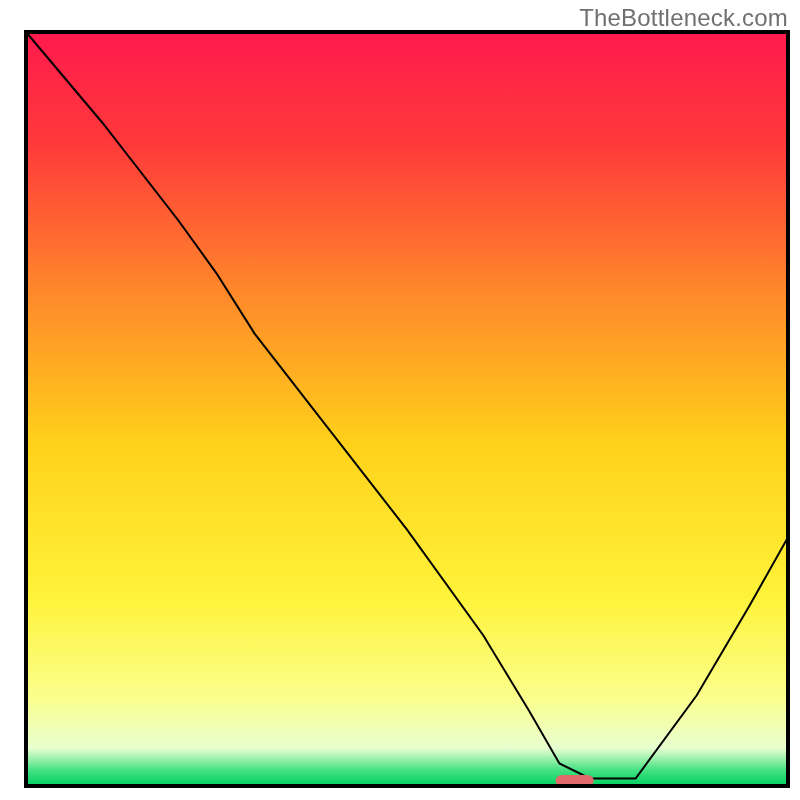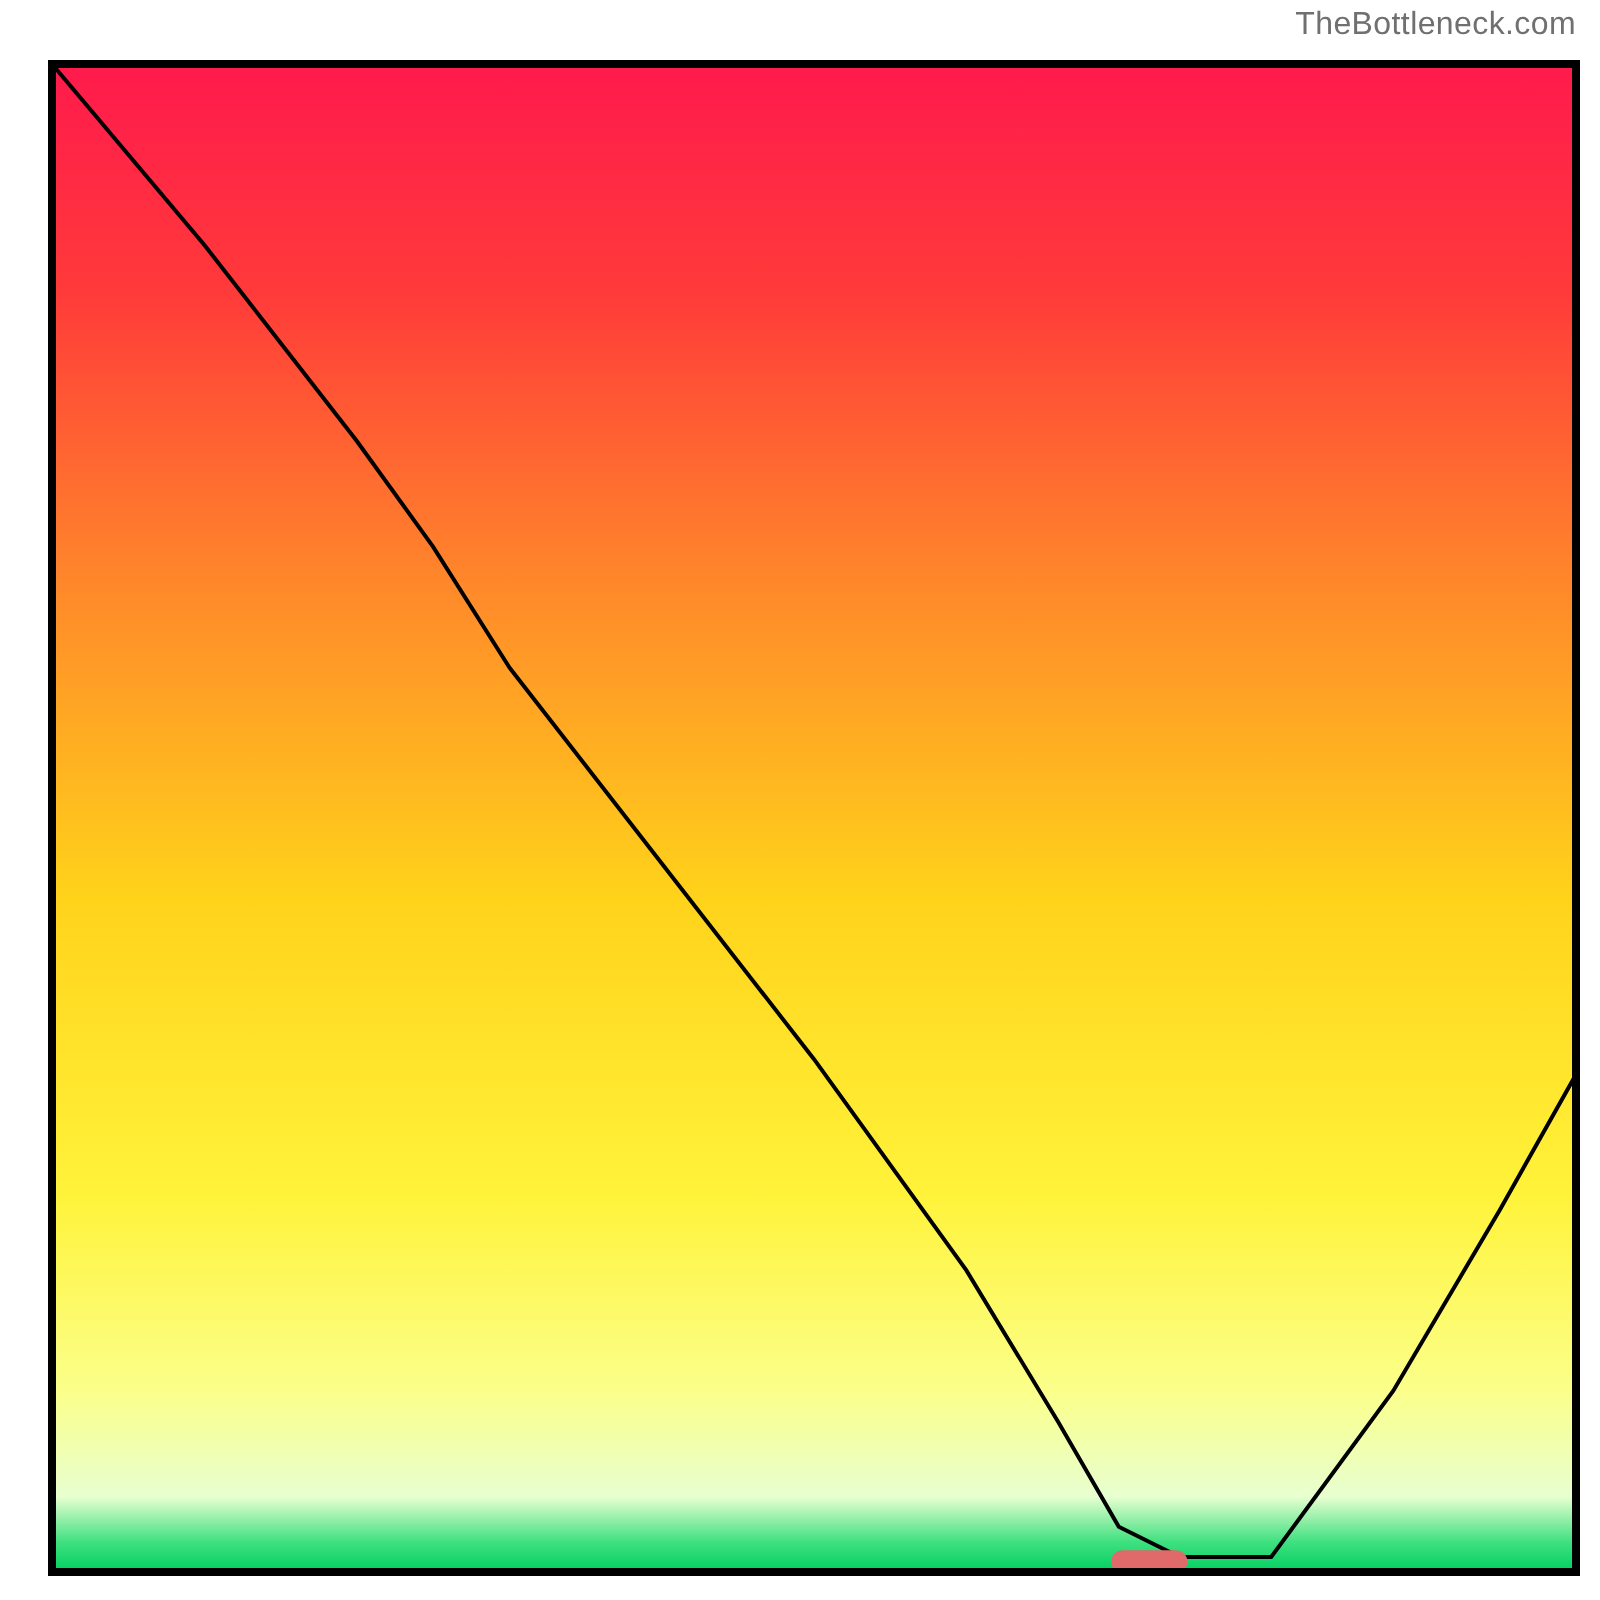--- a/index.html
+++ b/index.html
@@ -13,21 +13,21 @@
   }
   .chart-container {
     position: relative;
     width: 800px;
     height: 800px;
   }
   .watermark {
     position: absolute;
     top: 4px;
     right: 12px;
-    font-size: 16px;
+    font-size: 24px;
     font-weight: 500;
     color: #707070;
     letter-spacing: 0.2px;
   }
   svg.plot {
     position: absolute;
     left: 0;
     top: 0;
     width: 800px;
     height: 800px;

